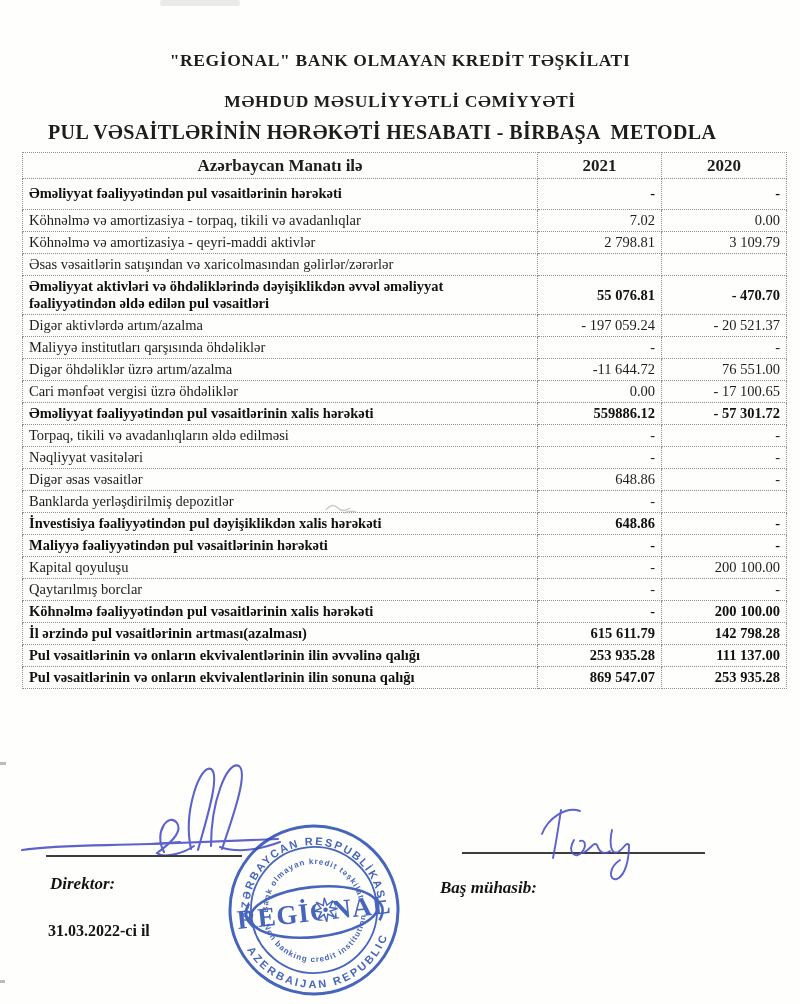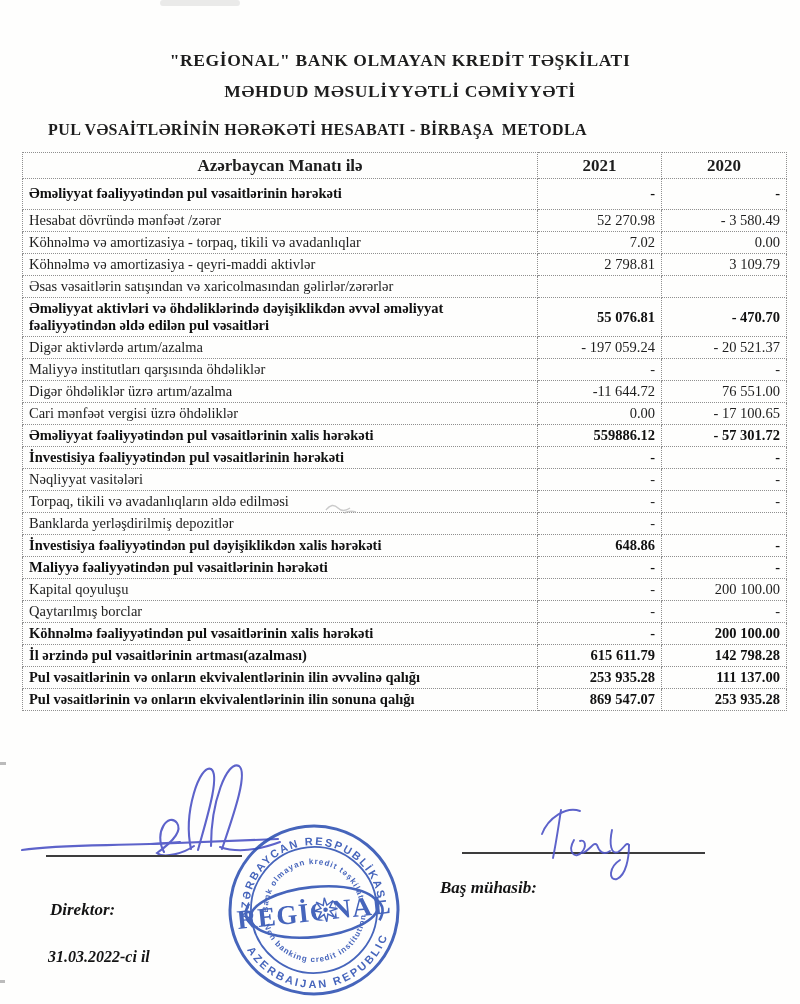--- a/index.html
+++ b/index.html
@@ -3,41 +3,41 @@
 <meta charset="utf-8">
 <style>
   html,body{margin:0;padding:0;background:#e8e8e8;}
   .page{
     position:relative;width:800px;height:1004px;margin:0 auto;
     background:#fefefd;overflow:hidden;
     font-family:"Liberation Serif","DejaVu Serif",serif;color:#1d1d1d;
   }
   .titles{position:absolute;top:50px;left:0;width:800px;text-align:center;}
   .title-1{font-size:17.5px;font-weight:bold;letter-spacing:.6px;}
-  .title-2{font-size:17.5px;font-weight:bold;letter-spacing:.6px;margin-top:10px;}
+  .title-2{font-size:17.5px;font-weight:bold;letter-spacing:.6px;margin-top:20px;}
   .report-heading{
-    position:absolute;top:121px;left:48px;font-size:16px;font-weight:bold;
+    position:absolute;top:121px;left:48px;font-size:20px;font-weight:bold;
     letter-spacing:.4px;white-space:pre;
   }
   table.statement{
     position:absolute;top:152px;left:22px;width:764px;
     border-collapse:collapse;table-layout:fixed;
   }
   table.statement th,table.statement td{
     border:1px dotted #8f8f8f;font-size:14.5px;line-height:17px;
     padding:2px 6px;vertical-align:middle;overflow:hidden;
   }
   table.statement th{font-size:17px;font-weight:bold;text-align:center;padding:4px 6px;}
   td.lbl{text-align:left;padding-left:8px;}
   td.val{text-align:right;padding-right:11px;}
   tr.strong td{font-weight:bold;color:#111;}
   tbody tr:first-child td{padding-top:6px;padding-bottom:7px;}
   .sig-line{position:absolute;height:2px;background:#3d3d3d;}
   .foot-label{position:absolute;font-size:17px;font-weight:bold;font-style:italic;color:#141414;}
-  .foot-date{position:absolute;font-size:16px;font-weight:bold;font-style:italic;color:#141414;margin-top:26px;}
+  .foot-date{position:absolute;font-size:16px;font-weight:bold;color:#141414;}
   .abs{position:absolute;}
   .artifact{position:absolute;background:#6a6a6a;opacity:.45;}
   .smear{position:absolute;background:#d9d9d9;opacity:.55;border-radius:3px;}
 </style>
 </head>
 <body>
 
 <div class="page">
 
   <div class="smear" style="left:160px;top:0;width:80px;height:6px;"></div>
@@ -63,25 +63,20 @@
         <th>2020</th>
       </tr>
     </thead>
     <tbody id="statement-body">
         <tr class="strong">
           <td class="lbl">Əməliyyat fəaliyyətindən pul vəsaitlərinin hərəkəti</td>
           <td class="val">-</td>
           <td class="val">-</td>
         </tr>
         <tr>
-          <td class="lbl">Hesabat dövründə mənfəət /zərər</td>
-          <td class="val">52 270.98</td>
-          <td class="val">- 3 580.49</td>
-        </tr>
-        <tr>
           <td class="lbl">Köhnəlmə və amortizasiya - torpaq, tikili və avadanlıqlar</td>
           <td class="val">7.02</td>
           <td class="val">0.00</td>
         </tr>
         <tr>
           <td class="lbl">Köhnəlmə və amortizasiya - qeyri-maddi aktivlər</td>
           <td class="val">2 798.81</td>
           <td class="val">3 109.79</td>
         </tr>
         <tr>
@@ -112,33 +107,33 @@
         <tr>
           <td class="lbl">Cari mənfəət vergisi üzrə öhdəliklər</td>
           <td class="val">0.00</td>
           <td class="val">- 17 100.65</td>
         </tr>
         <tr class="strong">
           <td class="lbl">Əməliyyat fəaliyyətindən pul vəsaitlərinin xalis hərəkəti</td>
           <td class="val">559886.12</td>
           <td class="val">- 57 301.72</td>
         </tr>
-        <tr class="strong">
-          <td class="lbl">İnvestisiya fəaliyyətindən pul vəsaitlərinin hərəkəti</td>
+        <tr>
+          <td class="lbl">Torpaq, tikili və avadanlıqların əldə edilməsi</td>
           <td class="val">-</td>
           <td class="val">-</td>
         </tr>
         <tr>
           <td class="lbl">Nəqliyyat vasitələri</td>
           <td class="val">-</td>
           <td class="val">-</td>
         </tr>
         <tr>
-          <td class="lbl">Torpaq, tikili və avadanlıqların əldə edilməsi</td>
-          <td class="val">-</td>
+          <td class="lbl">Digər əsas vəsaitlər</td>
+          <td class="val">648.86</td>
           <td class="val">-</td>
         </tr>
         <tr>
           <td class="lbl">Banklarda yerləşdirilmiş depozitlər</td>
           <td class="val">-</td>
           <td class="val"></td>
         </tr>
         <tr class="strong">
           <td class="lbl">İnvestisiya fəaliyyətindən pul dəyişiklikdən xalis hərəkəti</td>
           <td class="val">648.86</td>
@@ -200,21 +195,21 @@
     <g fill="none" stroke="#5056c6" stroke-width="1.9" stroke-linecap="round" opacity="0.92">
       <path d="M 14 42 C 20 26 38 14 52 19"></path>
       <path d="M 33 18 C 30 38 27 56 25 66"></path>
       <path d="M 46 48 C 39 60 47 68 54 60 C 59 54 57 47 52 49"></path>
       <path d="M 55 61 C 63 57 66 49 69 53 C 71 59 75 64 82 59"></path>
       <path d="M 84 38 C 81 52 83 63 90 60 C 96 57 98 49 101 53"></path>
       <path d="M 101 53 C 101 66 98 83 89 87 C 80 89 81 75 92 68"></path>
     </g>
   </svg>
 
-  <div class="foot-label" style="left:50px;top:900px;">Direktor:</div>
+  <div class="foot-label" style="left:50px;top:874px;">Direktor:</div>
   <div class="foot-date" style="left:48px;top:922px;">31.03.2022-ci il</div>
   <div class="foot-label" style="left:440px;top:878px;">Baş mühasib:</div>
 
   <svg class="abs" style="left:322px;top:500px;" width="40" height="18" viewBox="0 0 40 18">
     <path d="M 4 10 q 6 -8 12 -2 q 5 5 12 0 M 22 13 q 6 -3 12 -1" fill="none" stroke="#b3b3b3" stroke-width="1.4" opacity="0.7"></path>
   </svg>
 
   <svg class="abs" style="left:224px;top:820px;" width="180" height="180" viewBox="0 0 180 180">
     <g transform="rotate(-6 90 90)" opacity="0.88">
       <circle cx="90" cy="90" r="84" fill="none" stroke="#2d50b3" stroke-width="3"></circle>

